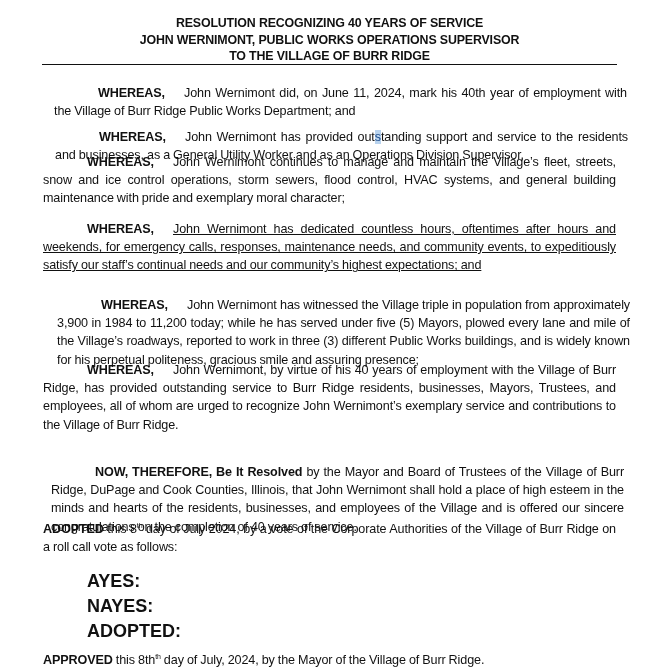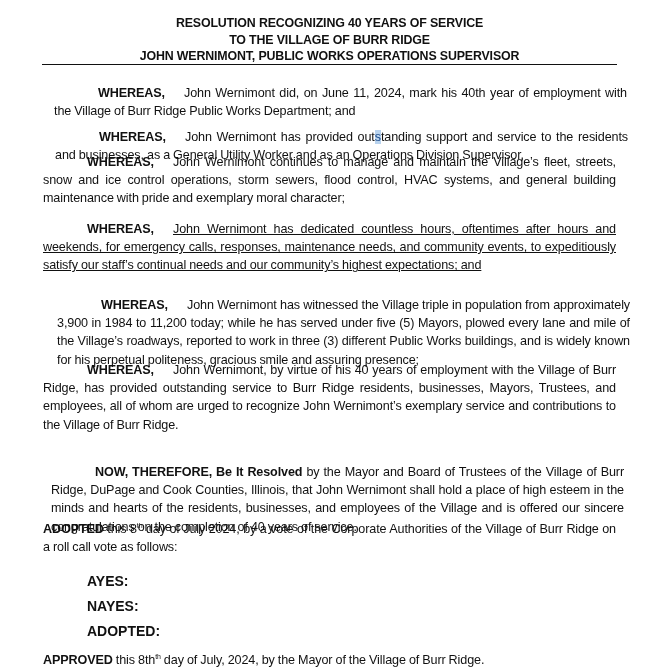--- a/index.html
+++ b/index.html
@@ -63,43 +63,43 @@
       font-weight: bold;
     }
     .kw-where {
       font-weight: bold;
       display: inline-block;
       width: 86px;
     }
     .vote-line {
       position: absolute;
       left: 44px;
-      font-size: 14px;
+      font-size: 18px;
       line-height: 18px;
       font-weight: bold;
     }
     sup {
       font-size: 7px;
       line-height: 0;
       vertical-align: 5px;
     }
     .caret {
       background: #b9d3ee;
       color: #1a4a8a;
     }
   </style>
 </head>
 <body>
 
 <div class="page">
 
   <div class="title-block">
     <span class="title-line">RESOLUTION RECOGNIZING 40 YEARS OF SERVICE</span>
+    <span class="title-line">JOHN WERNIMONT, PUBLIC WORKS OPERATIONS SUPERVISOR</span>
     <span class="title-line">TO THE VILLAGE OF BURR RIDGE</span>
-    <span class="title-line">JOHN WERNIMONT, PUBLIC WORKS OPERATIONS SUPERVISOR</span>
   </div>
 
   <div class="rule"></div>
 
   <p class="para" style="top:73px; margin:11px;">
     <span class="lead"></span><span class="kw-where">WHEREAS,</span><span>John Wernimont did, on June 11, 2024, mark his 40th year of employment with the Village of Burr Ridge Public Works Department; and</span>
   </p>
 
   <p class="para" style="top:116px; margin:12px;">
     <span class="lead"></span><span class="kw-where">WHEREAS,</span><span>John Wernimont has provided out</span><span class="caret">s</span><span>tanding support and service to the residents and businesses, as a General Utility Worker and as an Operations Division Supervisor,</span>

